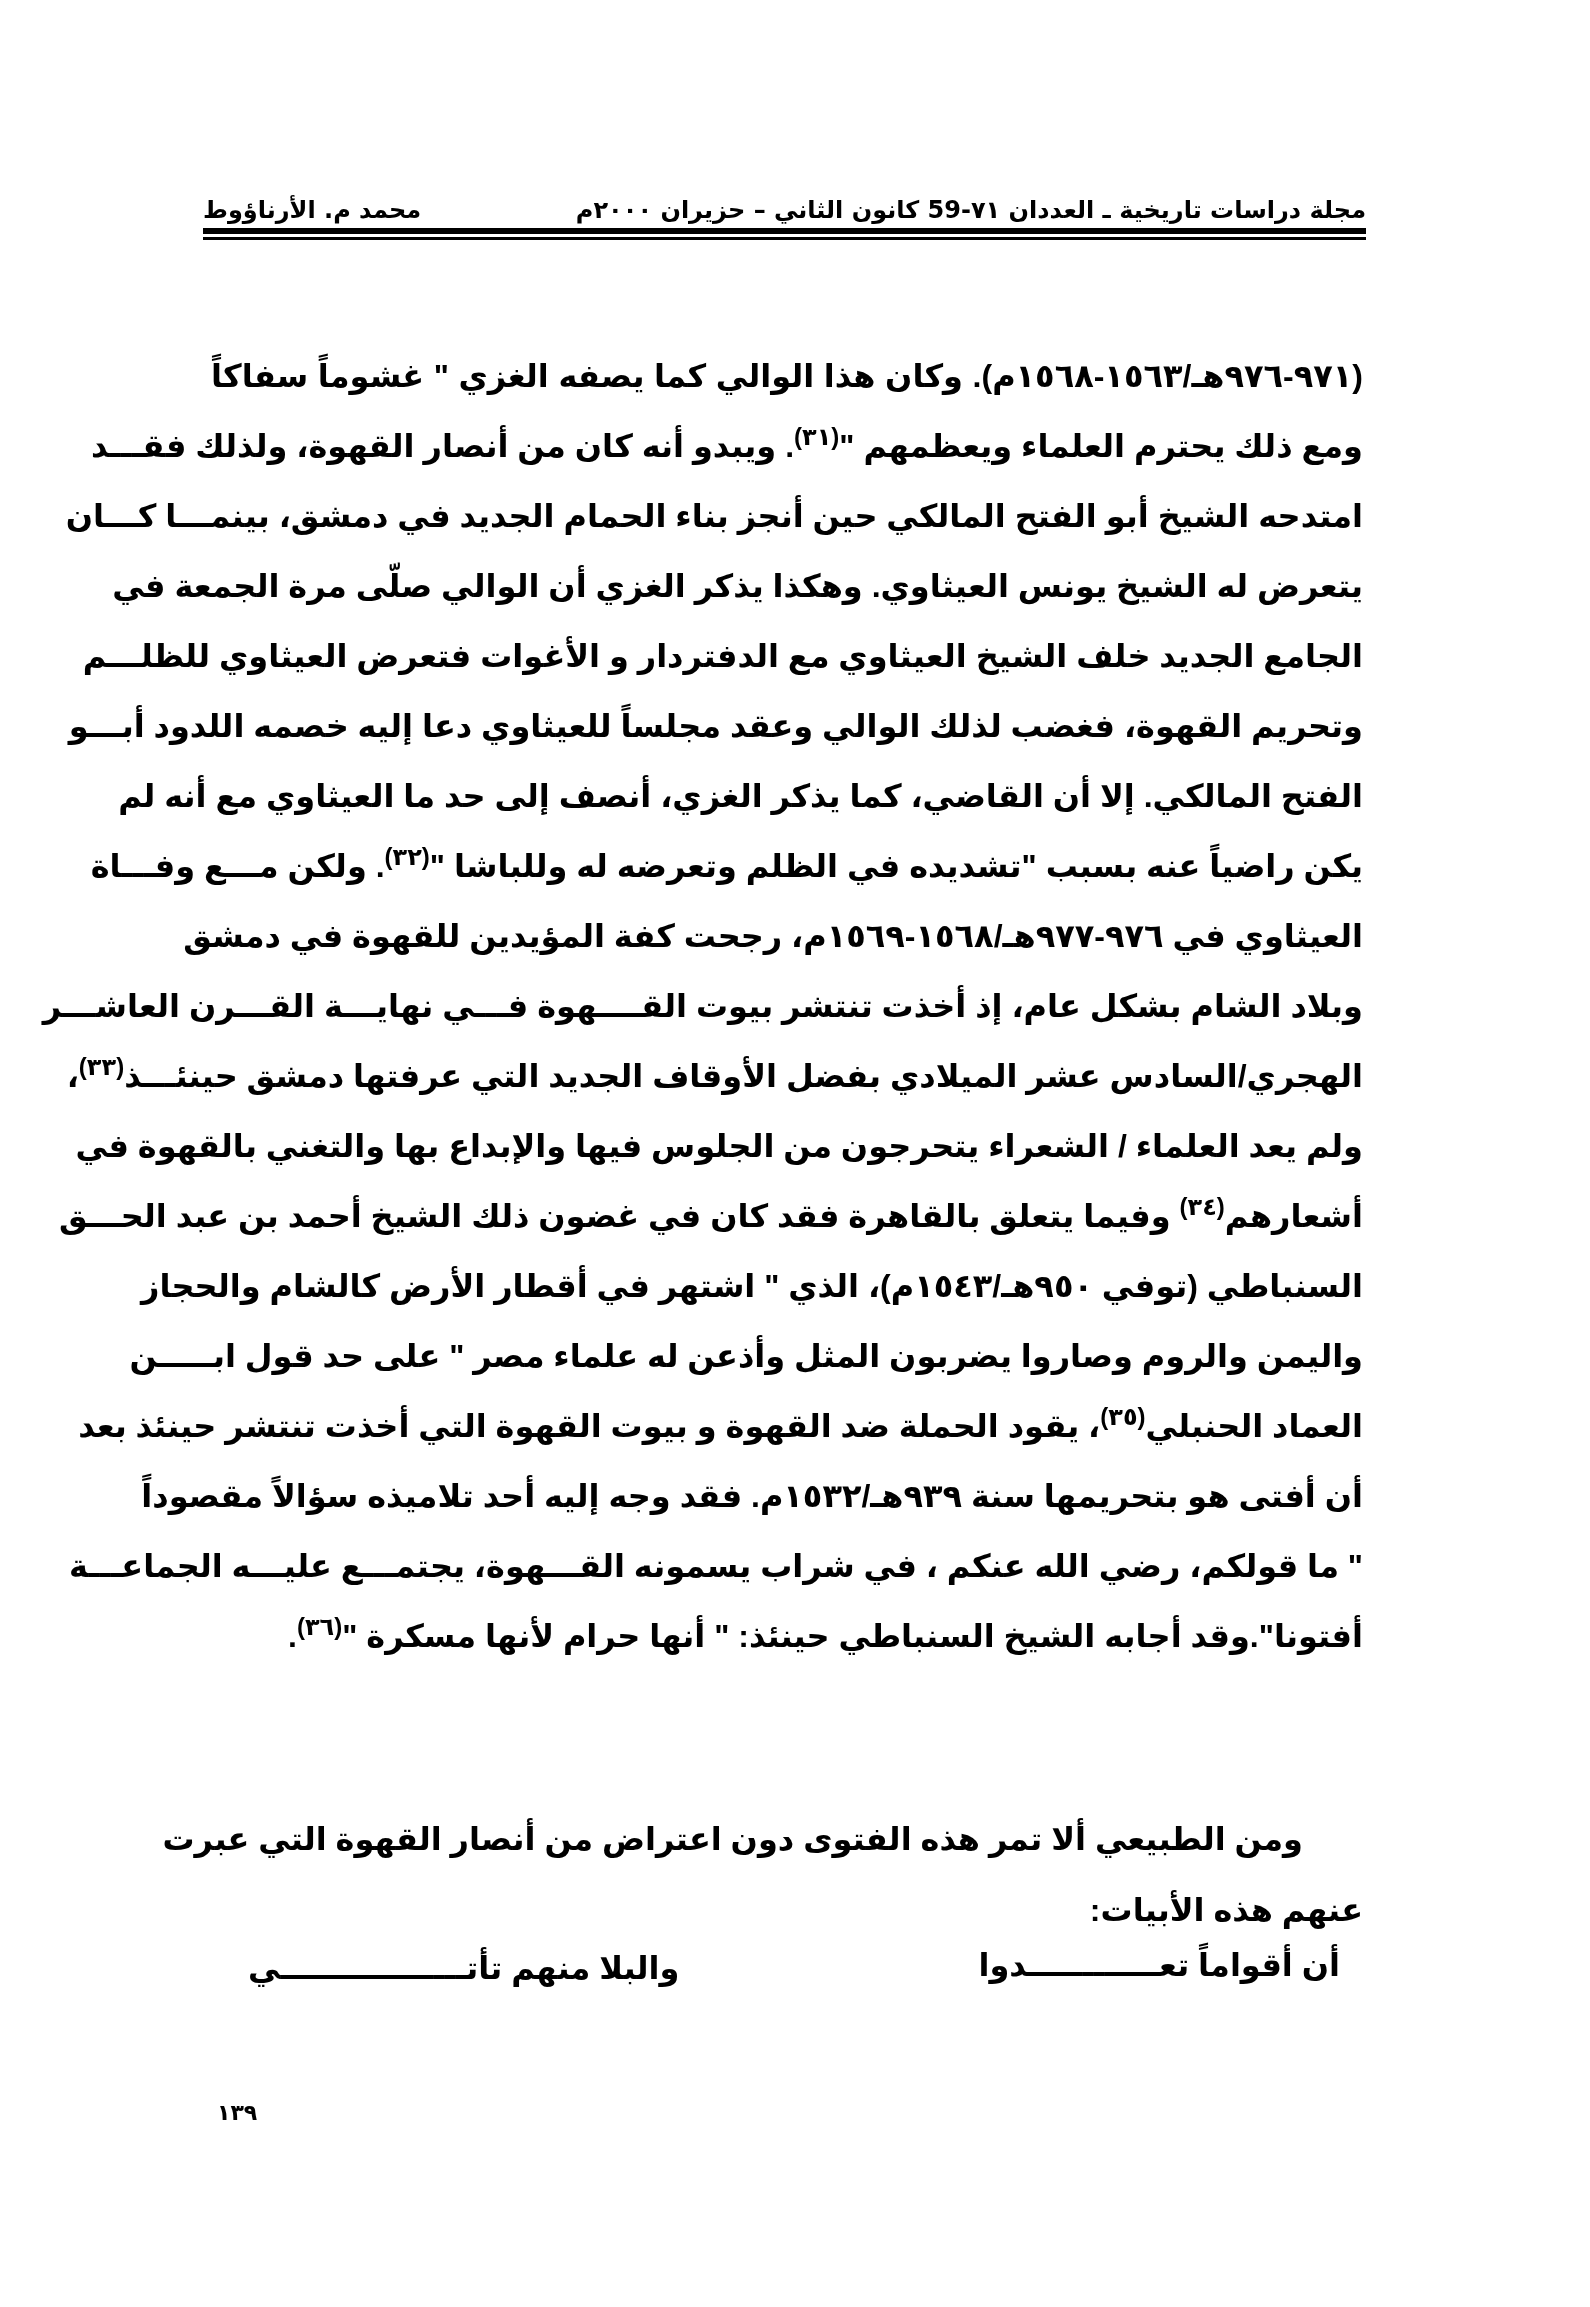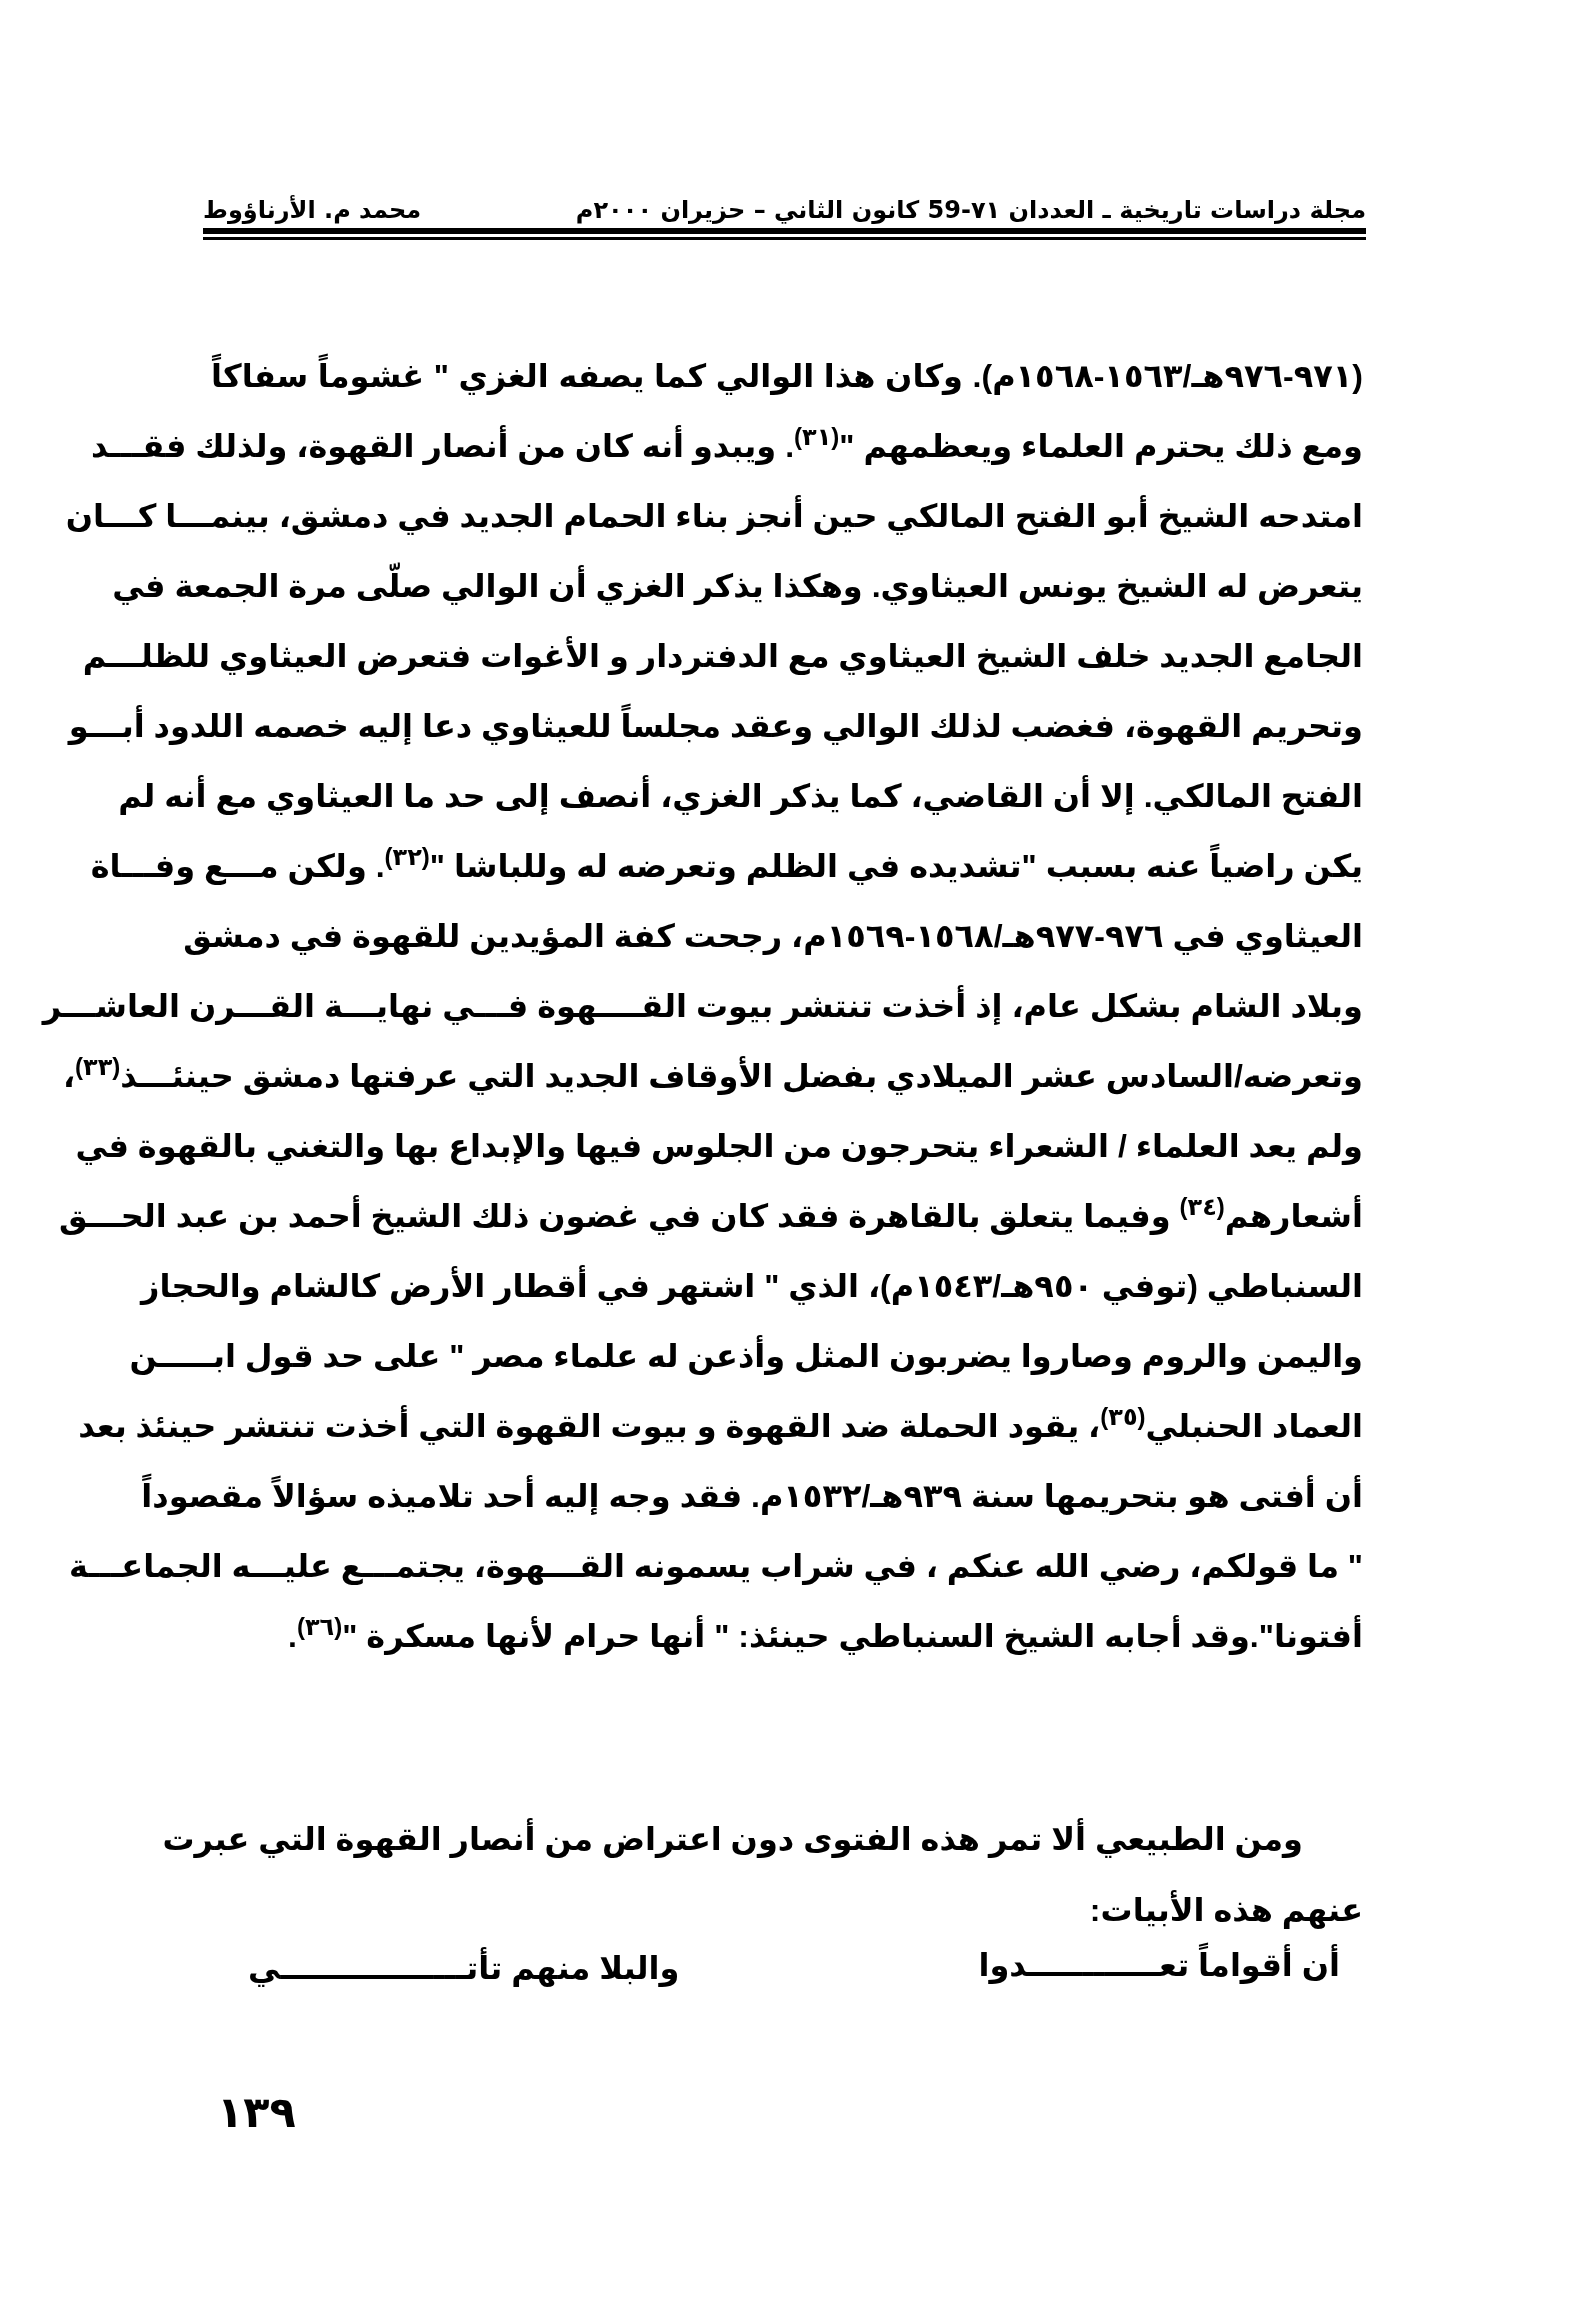--- a/index.html
+++ b/index.html
@@ -90,21 +90,21 @@
   }
   .verse .hemistich-1 { position: absolute; right: 0; top: 0; white-space: nowrap; }
   .verse .hemistich-2 { position: absolute; left: 0; top: 3px; white-space: nowrap; }
 
   .page-number {
     position: absolute;
     left: 217px;
     top: 2092px;
     font-family: "DejaVu Sans", sans-serif;
     font-weight: bold;
-    font-size: 43px;
+    font-size: 22px;
     line-height: 41px;
     direction: rtl;
   }
 </style>
 </head>
 <body>
 
 <div class="page">
 
   <div class="header">
@@ -118,21 +118,21 @@
     <span class="line"><span>(٩٧١-٩٧٦هـ/١٥٦٣-١٥٦٨م). وكان هذا الوالي كما يصفه الغزي " غشوماً سفاكاً</span></span>
     <span class="line"><span>ومع ذلك يحترم العلماء ويعظمهم "</span><sup>(٣١)</sup><span>. ويبدو أنه كان من أنصار القهوة، ولذلك فقـــد</span></span>
     <span class="line"><span>امتدحه الشيخ أبو الفتح المالكي حين أنجز بناء الحمام الجديد في دمشق، بينمـــا كـــان</span></span>
     <span class="line"><span>يتعرض له الشيخ يونس العيثاوي. وهكذا يذكر الغزي أن الوالي صلّى مرة الجمعة في</span></span>
     <span class="line"><span>الجامع الجديد خلف الشيخ العيثاوي مع الدفتردار و الأغوات فتعرض العيثاوي للظلـــم</span></span>
     <span class="line"><span>وتحريم القهوة، فغضب لذلك الوالي وعقد مجلساً للعيثاوي دعا إليه خصمه اللدود أبـــو</span></span>
     <span class="line"><span>الفتح المالكي. إلا أن القاضي، كما يذكر الغزي، أنصف إلى حد ما العيثاوي مع أنه لم</span></span>
     <span class="line"><span>يكن راضياً عنه بسبب "تشديده في الظلم وتعرضه له وللباشا "</span><sup>(٣٢)</sup><span>. ولكن مـــع وفـــاة</span></span>
     <span class="line"><span>العيثاوي في ٩٧٦-٩٧٧هـ/١٥٦٨-١٥٦٩م، رجحت كفة المؤيدين للقهوة في دمشق</span></span>
     <span class="line"><span>وبلاد الشام بشكل عام، إذ أخذت تنتشر بيوت القــــهوة فـــي نهايـــة القـــرن العاشـــر</span></span>
-    <span class="line"><span>وتعرضه/السادس عشر الميلادي بفضل الأوقاف الجديد التي عرفتها دمشق حينئـــذ</span><sup>(٣٣)</sup><span>،</span></span>
+    <span class="line"><span>الهجري/السادس عشر الميلادي بفضل الأوقاف الجديد التي عرفتها دمشق حينئـــذ</span><sup>(٣٣)</sup><span>،</span></span>
     <span class="line"><span>ولم يعد العلماء / الشعراء يتحرجون من الجلوس فيها والإبداع بها والتغني بالقهوة في</span></span>
     <span class="line"><span>أشعارهم</span><sup>(٣٤)</sup><span> وفيما يتعلق بالقاهرة فقد كان في غضون ذلك الشيخ أحمد بن عبد الحـــق</span></span>
     <span class="line"><span>السنباطي (توفي ٩٥٠هـ/١٥٤٣م)، الذي " اشتهر في أقطار الأرض كالشام والحجاز</span></span>
     <span class="line"><span>واليمن والروم وصاروا يضربون المثل وأذعن له علماء مصر " على حد قول ابـــــن</span></span>
     <span class="line"><span>العماد الحنبلي</span><sup>(٣٥)</sup><span>، يقود الحملة ضد القهوة و بيوت القهوة التي أخذت تنتشر حينئذ بعد</span></span>
     <span class="line"><span>أن أفتى هو بتحريمها سنة ٩٣٩هـ/١٥٣٢م. فقد وجه إليه أحد تلاميذه سؤالاً مقصوداً</span></span>
     <span class="line"><span>" ما قولكم، رضي الله عنكم ، في شراب يسمونه القـــهوة، يجتمـــع عليـــه الجماعـــة</span></span>
     <span class="line last"><span>أفتونا".وقد أجابه الشيخ السنباطي حينئذ: " أنها حرام لأنها مسكرة "</span><sup>(٣٦)</sup><span>.</span></span>
   </div>
 

